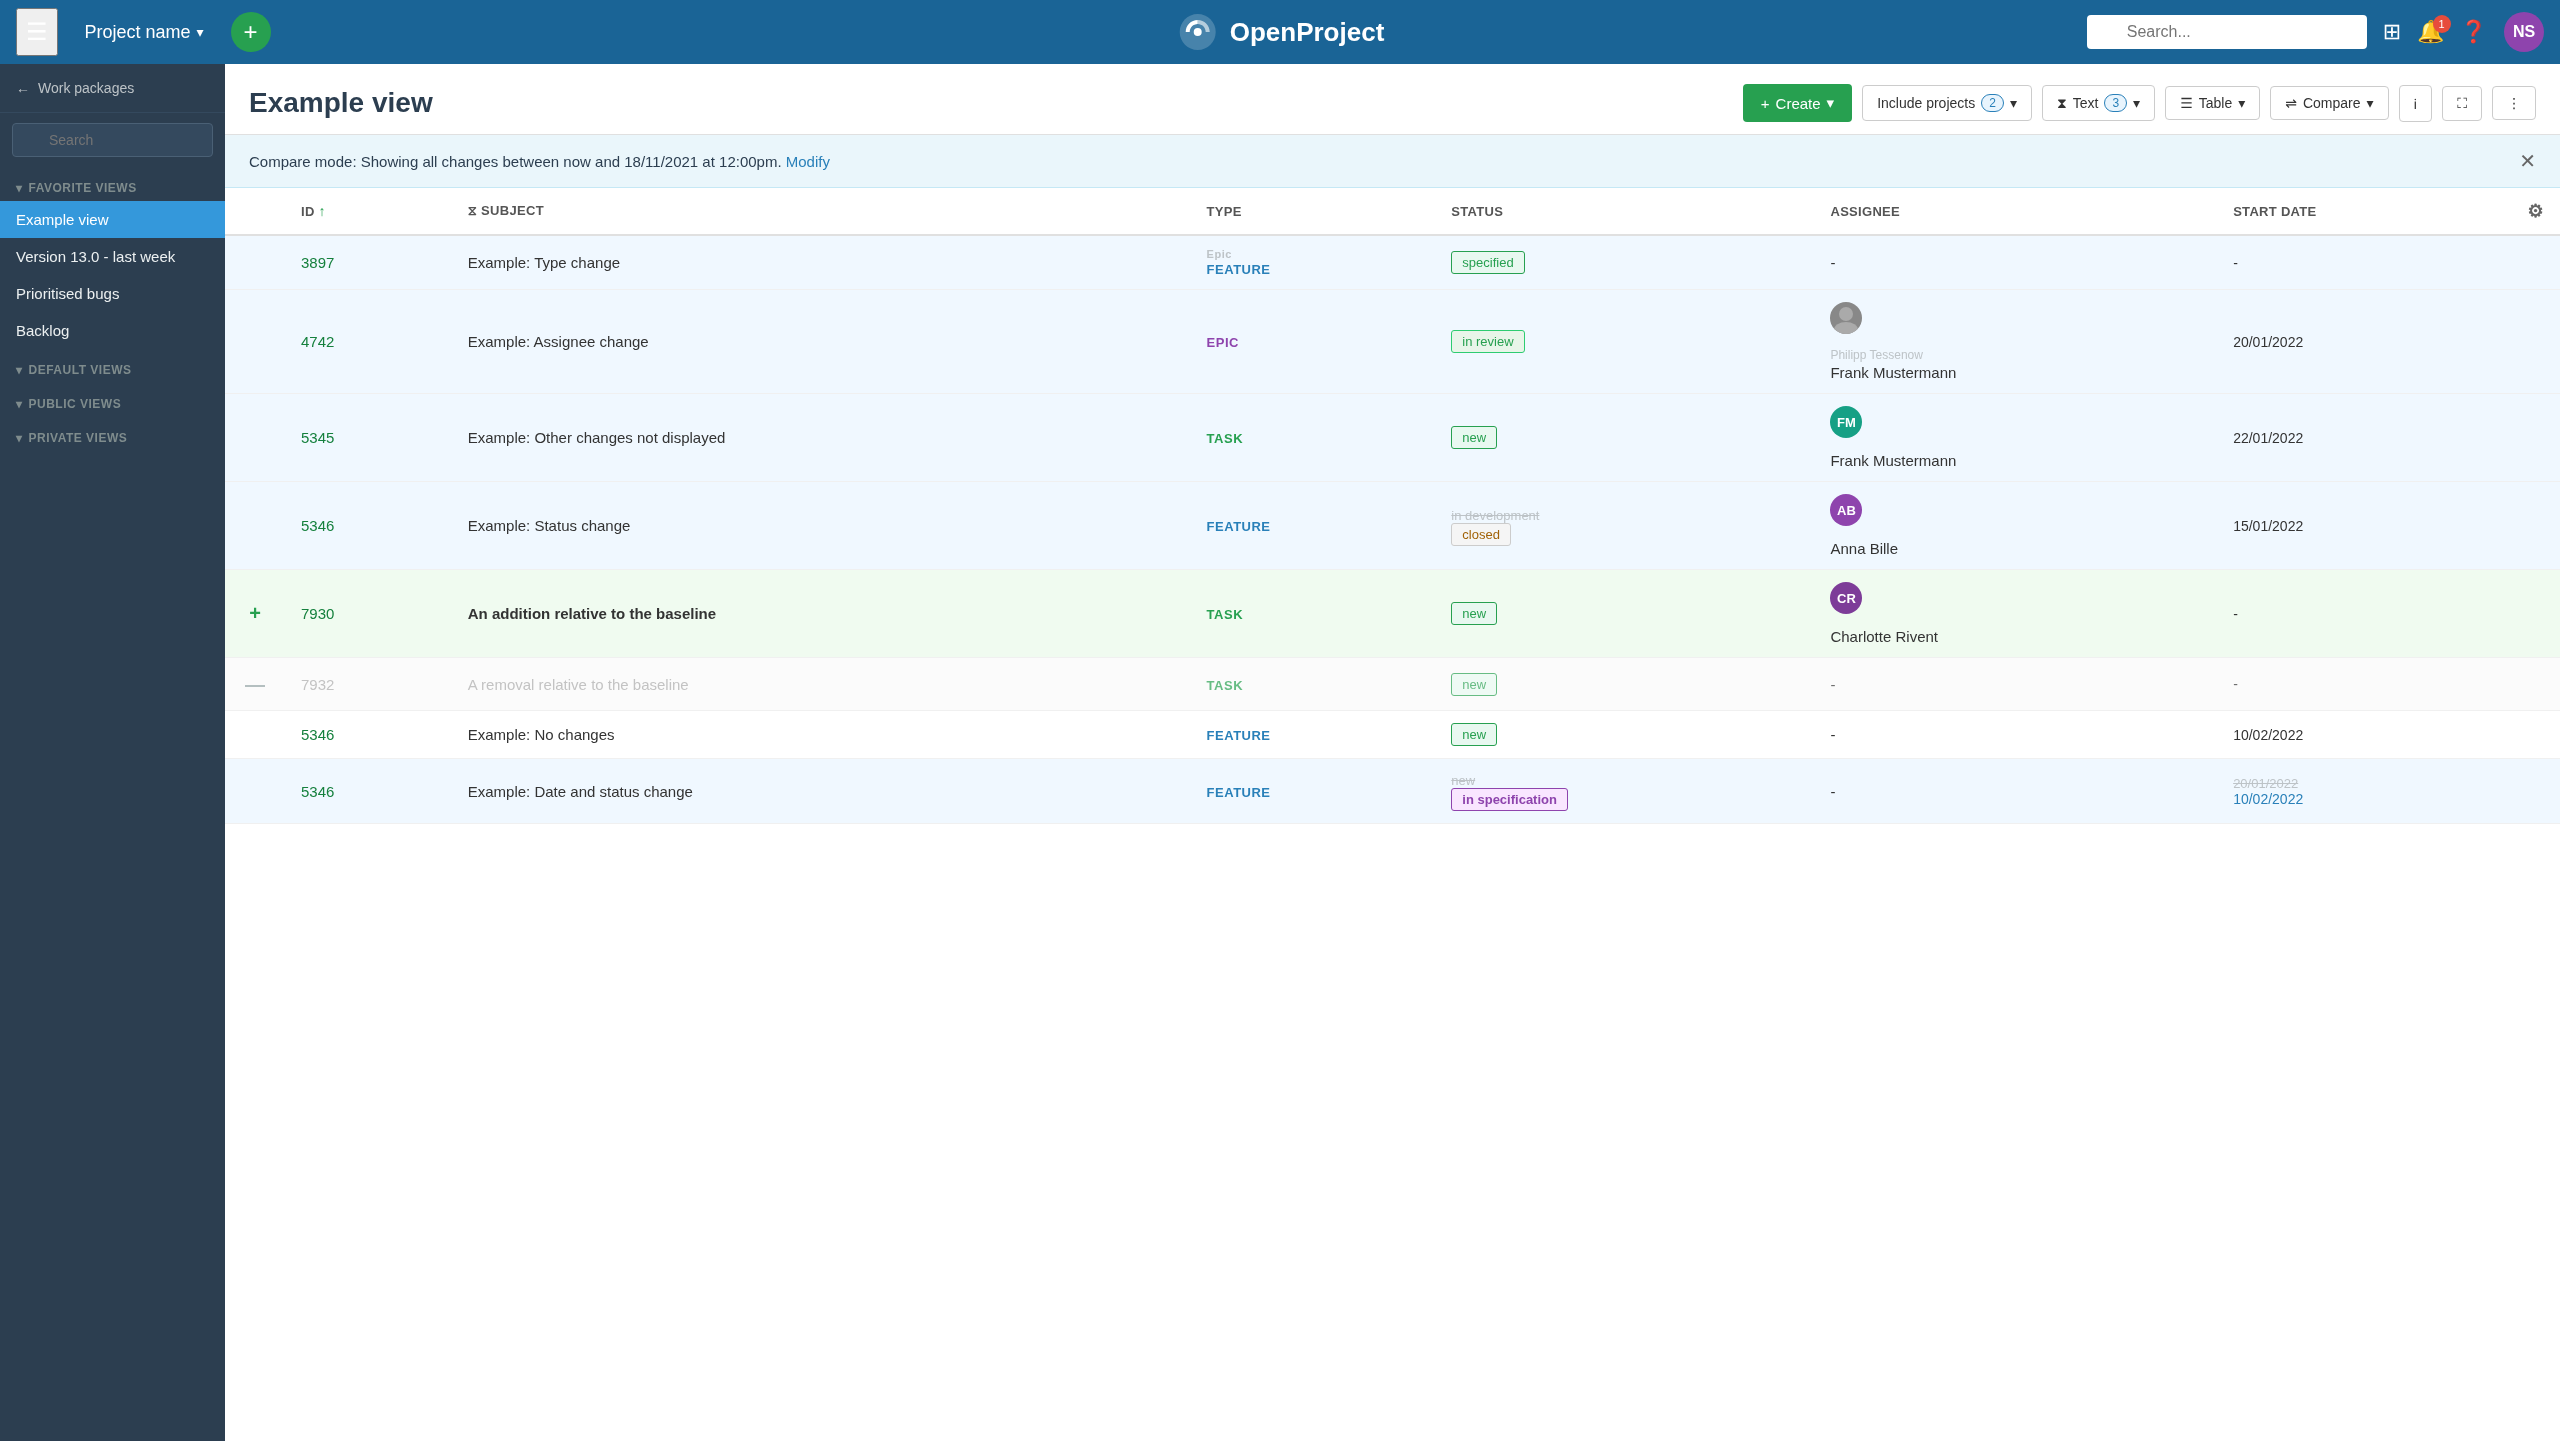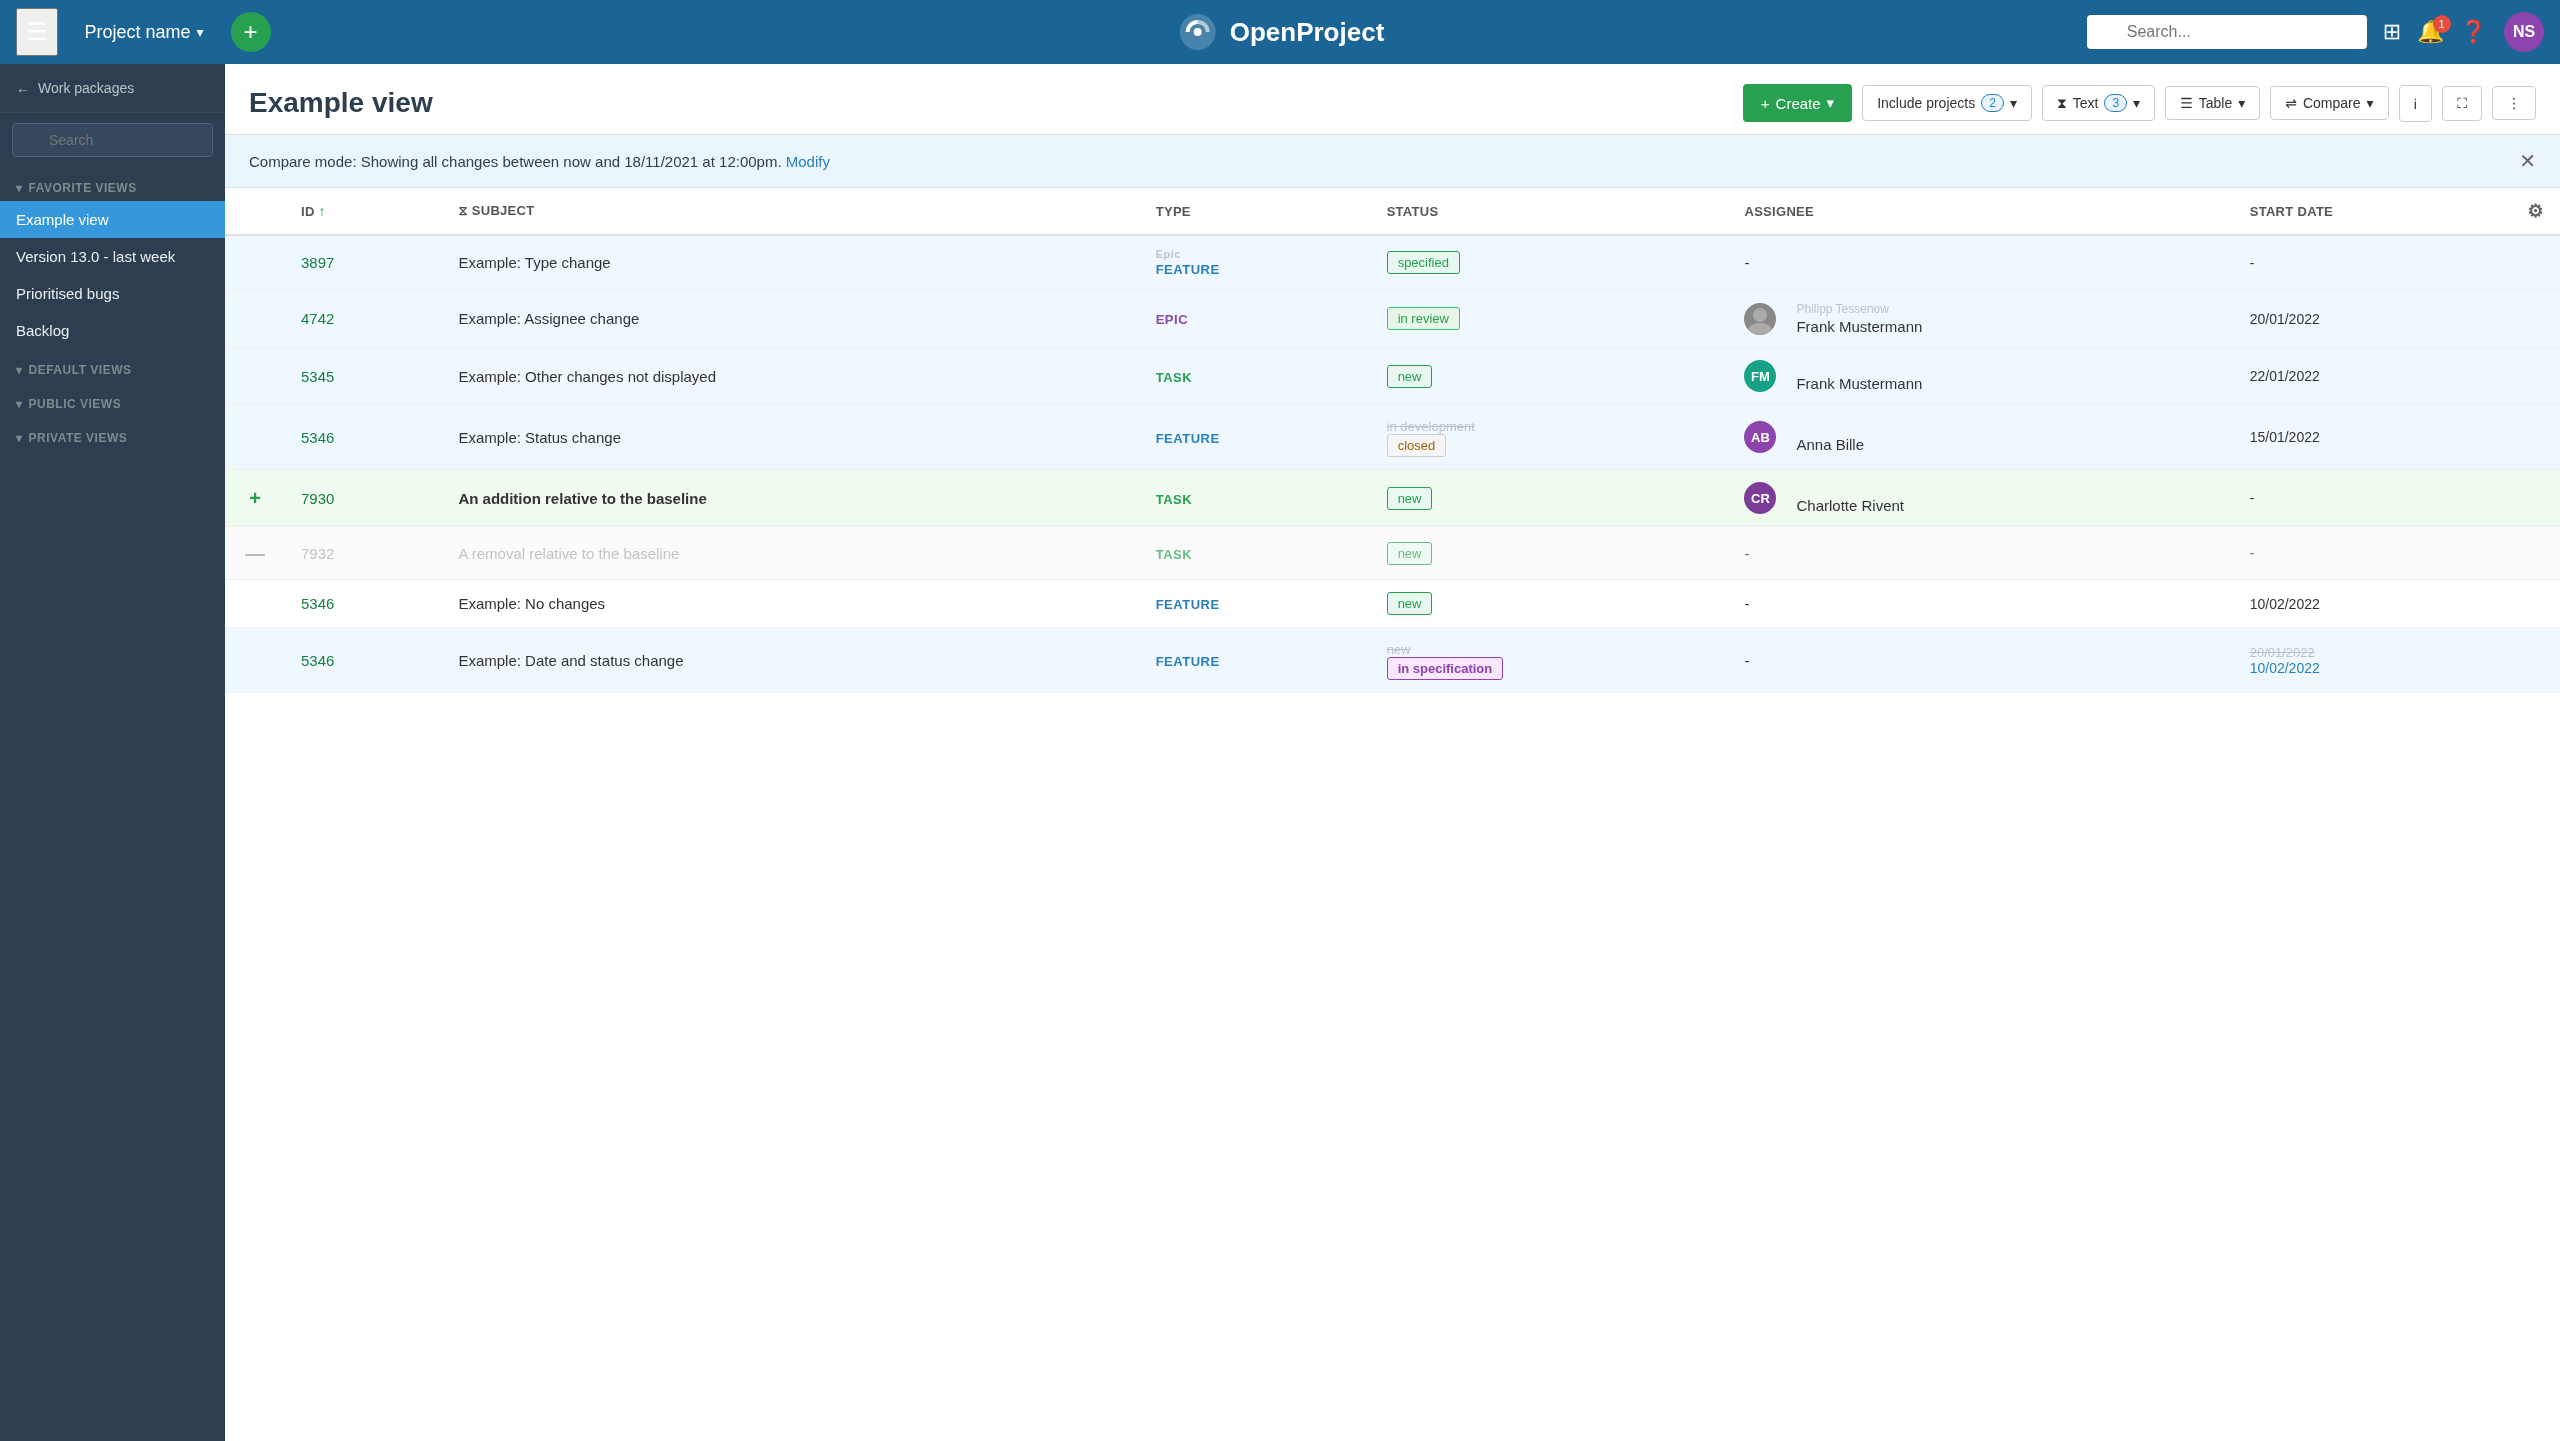--- a/index.html
+++ b/index.html
@@ -88,21 +88,21 @@
 
     
     .status-badge { display: inline-block; padding: 3px 10px; border-radius: 3px; font-size: 13px; font-weight: 500; }
     .status-specified { background: #e8f8f0; color: #27a050; border: 1px solid #27a050; }
     .status-in-review { background: #e8f5e9; color: #27a050; border: 1px solid #2ecc71; }
     .status-new { background: #e8f8f0; color: #27a050; border: 1px solid #27a050; }
     .status-closed { background: #f5f5f5; color: #a16207; border: 1px solid #ccc; }
     .status-in-development { color: #bdc3c7; font-size: 13px; text-decoration: line-through; }
     .status-in-specification { background: #f9e6ff; color: #8e44ad; border: 1px solid #8e44ad; font-weight: bold; }
 
-    .assignee-cell { display: flex; align-items: flex-end; gap: 20px; }
+    .assignee-cell { display: flex; align-items: flex-start; gap: 14px; flex-direction: column; }
     .assignee-avatar { width: 32px; height: 32px; border-radius: 50%; object-fit: cover; overflow: hidden; display: flex; align-items: center; justify-content: center; color: white; font-size: 13px; font-weight: 600; flex-shrink: 0; }
     .avatar-purple { background: #8e44ad; }
     .avatar-teal { background: #16a085; }
 
     .prev-assignee { color: #bdc3c7; font-size: 12px; display: block; margin-bottom: 2px; }
     .prev-date { color: #bdc3c7; font-size: 13px; text-decoration: line-through; display: block; }
     .new-date { color: #2980b9; font-size: 14px; font-weight: 500; }
 
     .date-cell { color: #333; font-size: 14px; }
     .removal-text { color: #aaa; }

